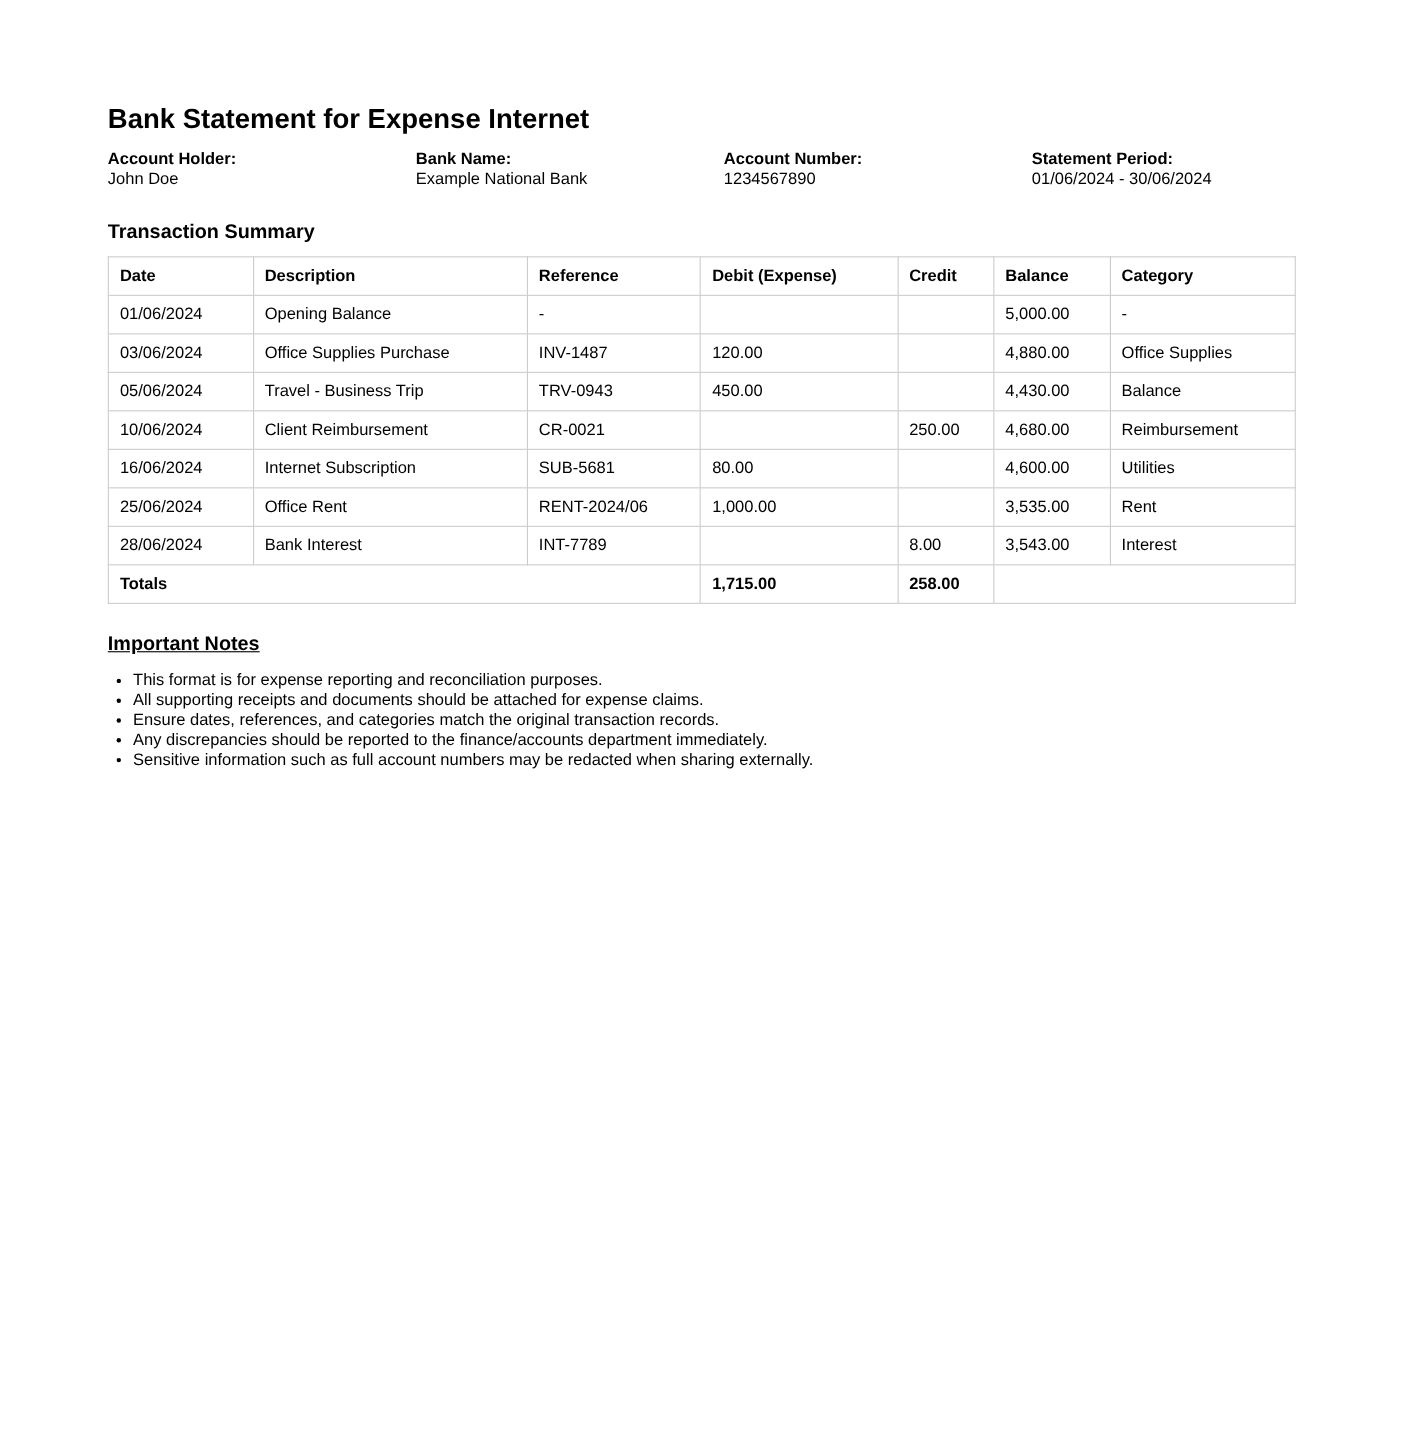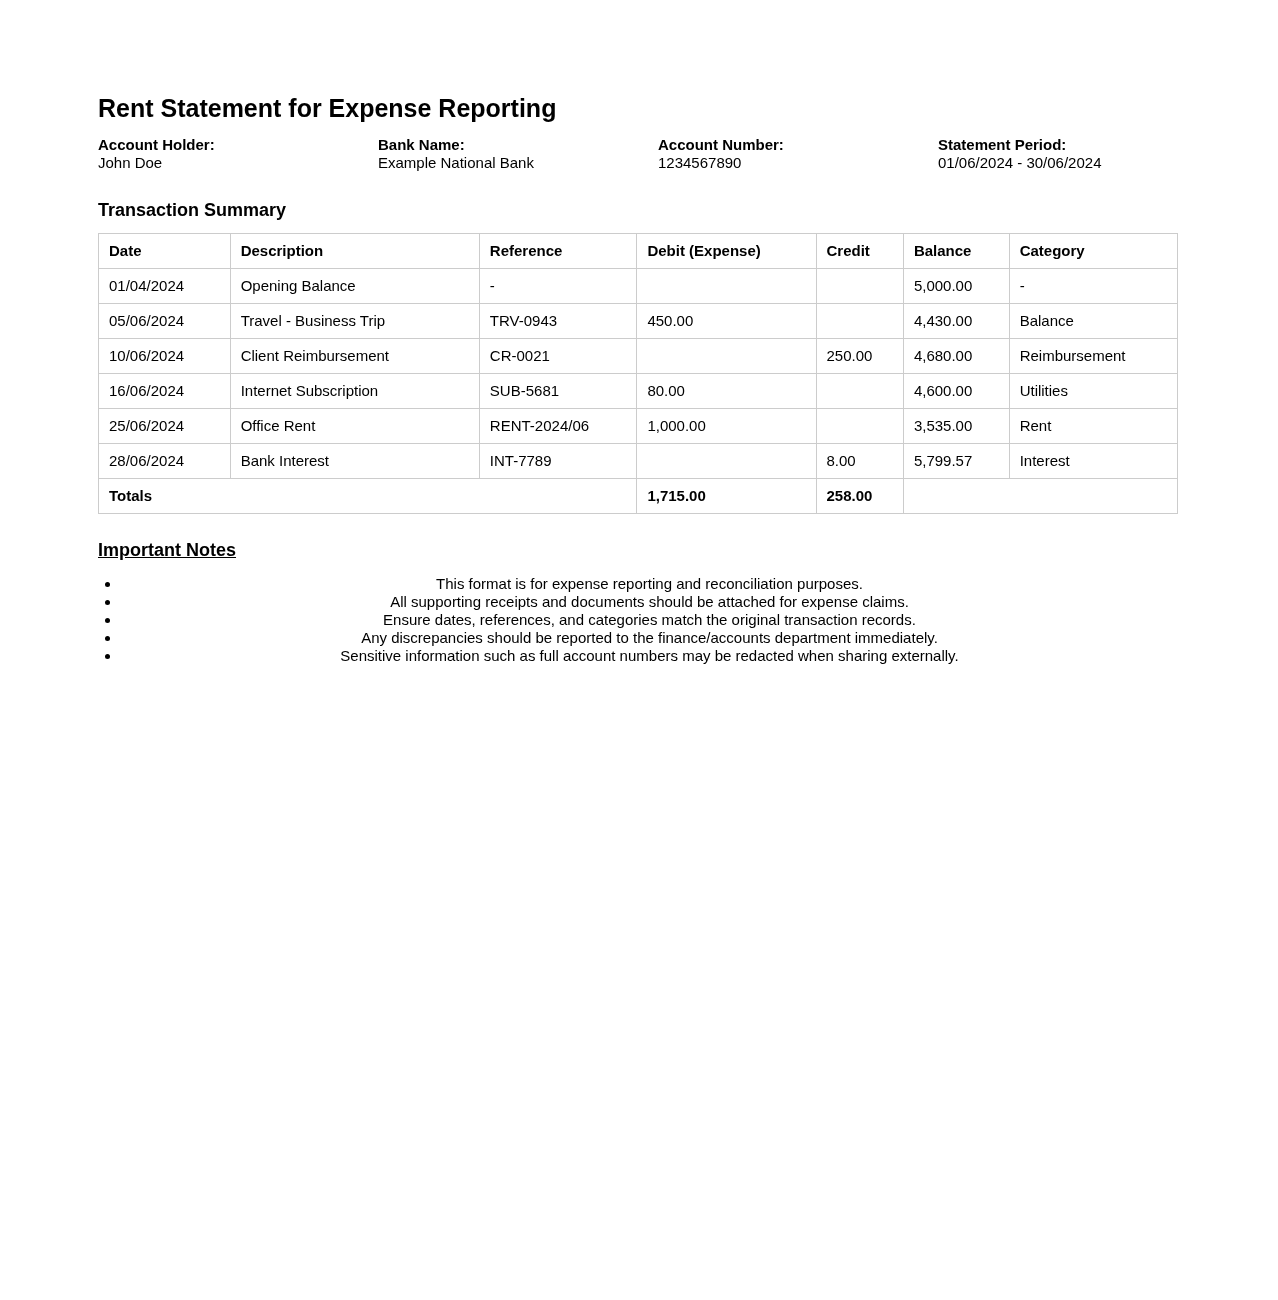--- a/index.html
+++ b/index.html
@@ -60,28 +60,27 @@
   .col-debit    { width: 16.6%; }
   .col-credit   { width: 8.1%;  }
   .col-balance  { width: 9.8%;  }
   .col-category { width: 15.6%; }
   tr.totals-row td { font-weight: bold; }
   ul.notes-list {
     margin: 14px 0 0 0;
     padding: 0 0 0 23px;
     font-size: 15px;
     line-height: 18px;
-    text-align: center;
   }
   ul.notes-list li { margin: 0; }
 </style>
 </head>
 <body>
 
-<h1 class="page-title">Rent Statement for Expense Reporting</h1>
+<h1 class="page-title">Bank Statement for Expense Internet</h1>
 
 <div class="meta-grid">
   <div class="meta-field">
     <div class="meta-label">Account Holder:</div>
     <div class="meta-value">John Doe</div>
   </div>
   <div class="meta-field">
     <div class="meta-label">Bank Name:</div>
     <div class="meta-value">Example National Bank</div>
   </div>
@@ -113,27 +112,36 @@
         <th>Description</th>
         <th>Reference</th>
         <th>Debit (Expense)</th>
         <th>Credit</th>
         <th>Balance</th>
         <th>Category</th>
       </tr>
   </thead>
   <tbody>
       <tr>
-        <td>01/04/2024</td>
+        <td>01/06/2024</td>
         <td>Opening Balance</td>
         <td>-</td>
         <td></td>
         <td></td>
         <td>5,000.00</td>
         <td>-</td>
+      </tr>
+      <tr>
+        <td>03/06/2024</td>
+        <td>Office Supplies Purchase</td>
+        <td>INV-1487</td>
+        <td>120.00</td>
+        <td></td>
+        <td>4,880.00</td>
+        <td>Office Supplies</td>
       </tr>
       <tr>
         <td>05/06/2024</td>
         <td>Travel - Business Trip</td>
         <td>TRV-0943</td>
         <td>450.00</td>
         <td></td>
         <td>4,430.00</td>
         <td>Balance</td>
       </tr>
@@ -163,21 +171,21 @@
         <td></td>
         <td>3,535.00</td>
         <td>Rent</td>
       </tr>
       <tr>
         <td>28/06/2024</td>
         <td>Bank Interest</td>
         <td>INT-7789</td>
         <td></td>
         <td>8.00</td>
-        <td>5,799.57</td>
+        <td>3,543.00</td>
         <td>Interest</td>
       </tr>
     </tbody>
   <tfoot>
     <tr class="totals-row">
       <td colspan="3">Totals</td>
       <td>1,715.00</td>
       <td>258.00</td>
       <td colspan="2"></td>
     </tr>

